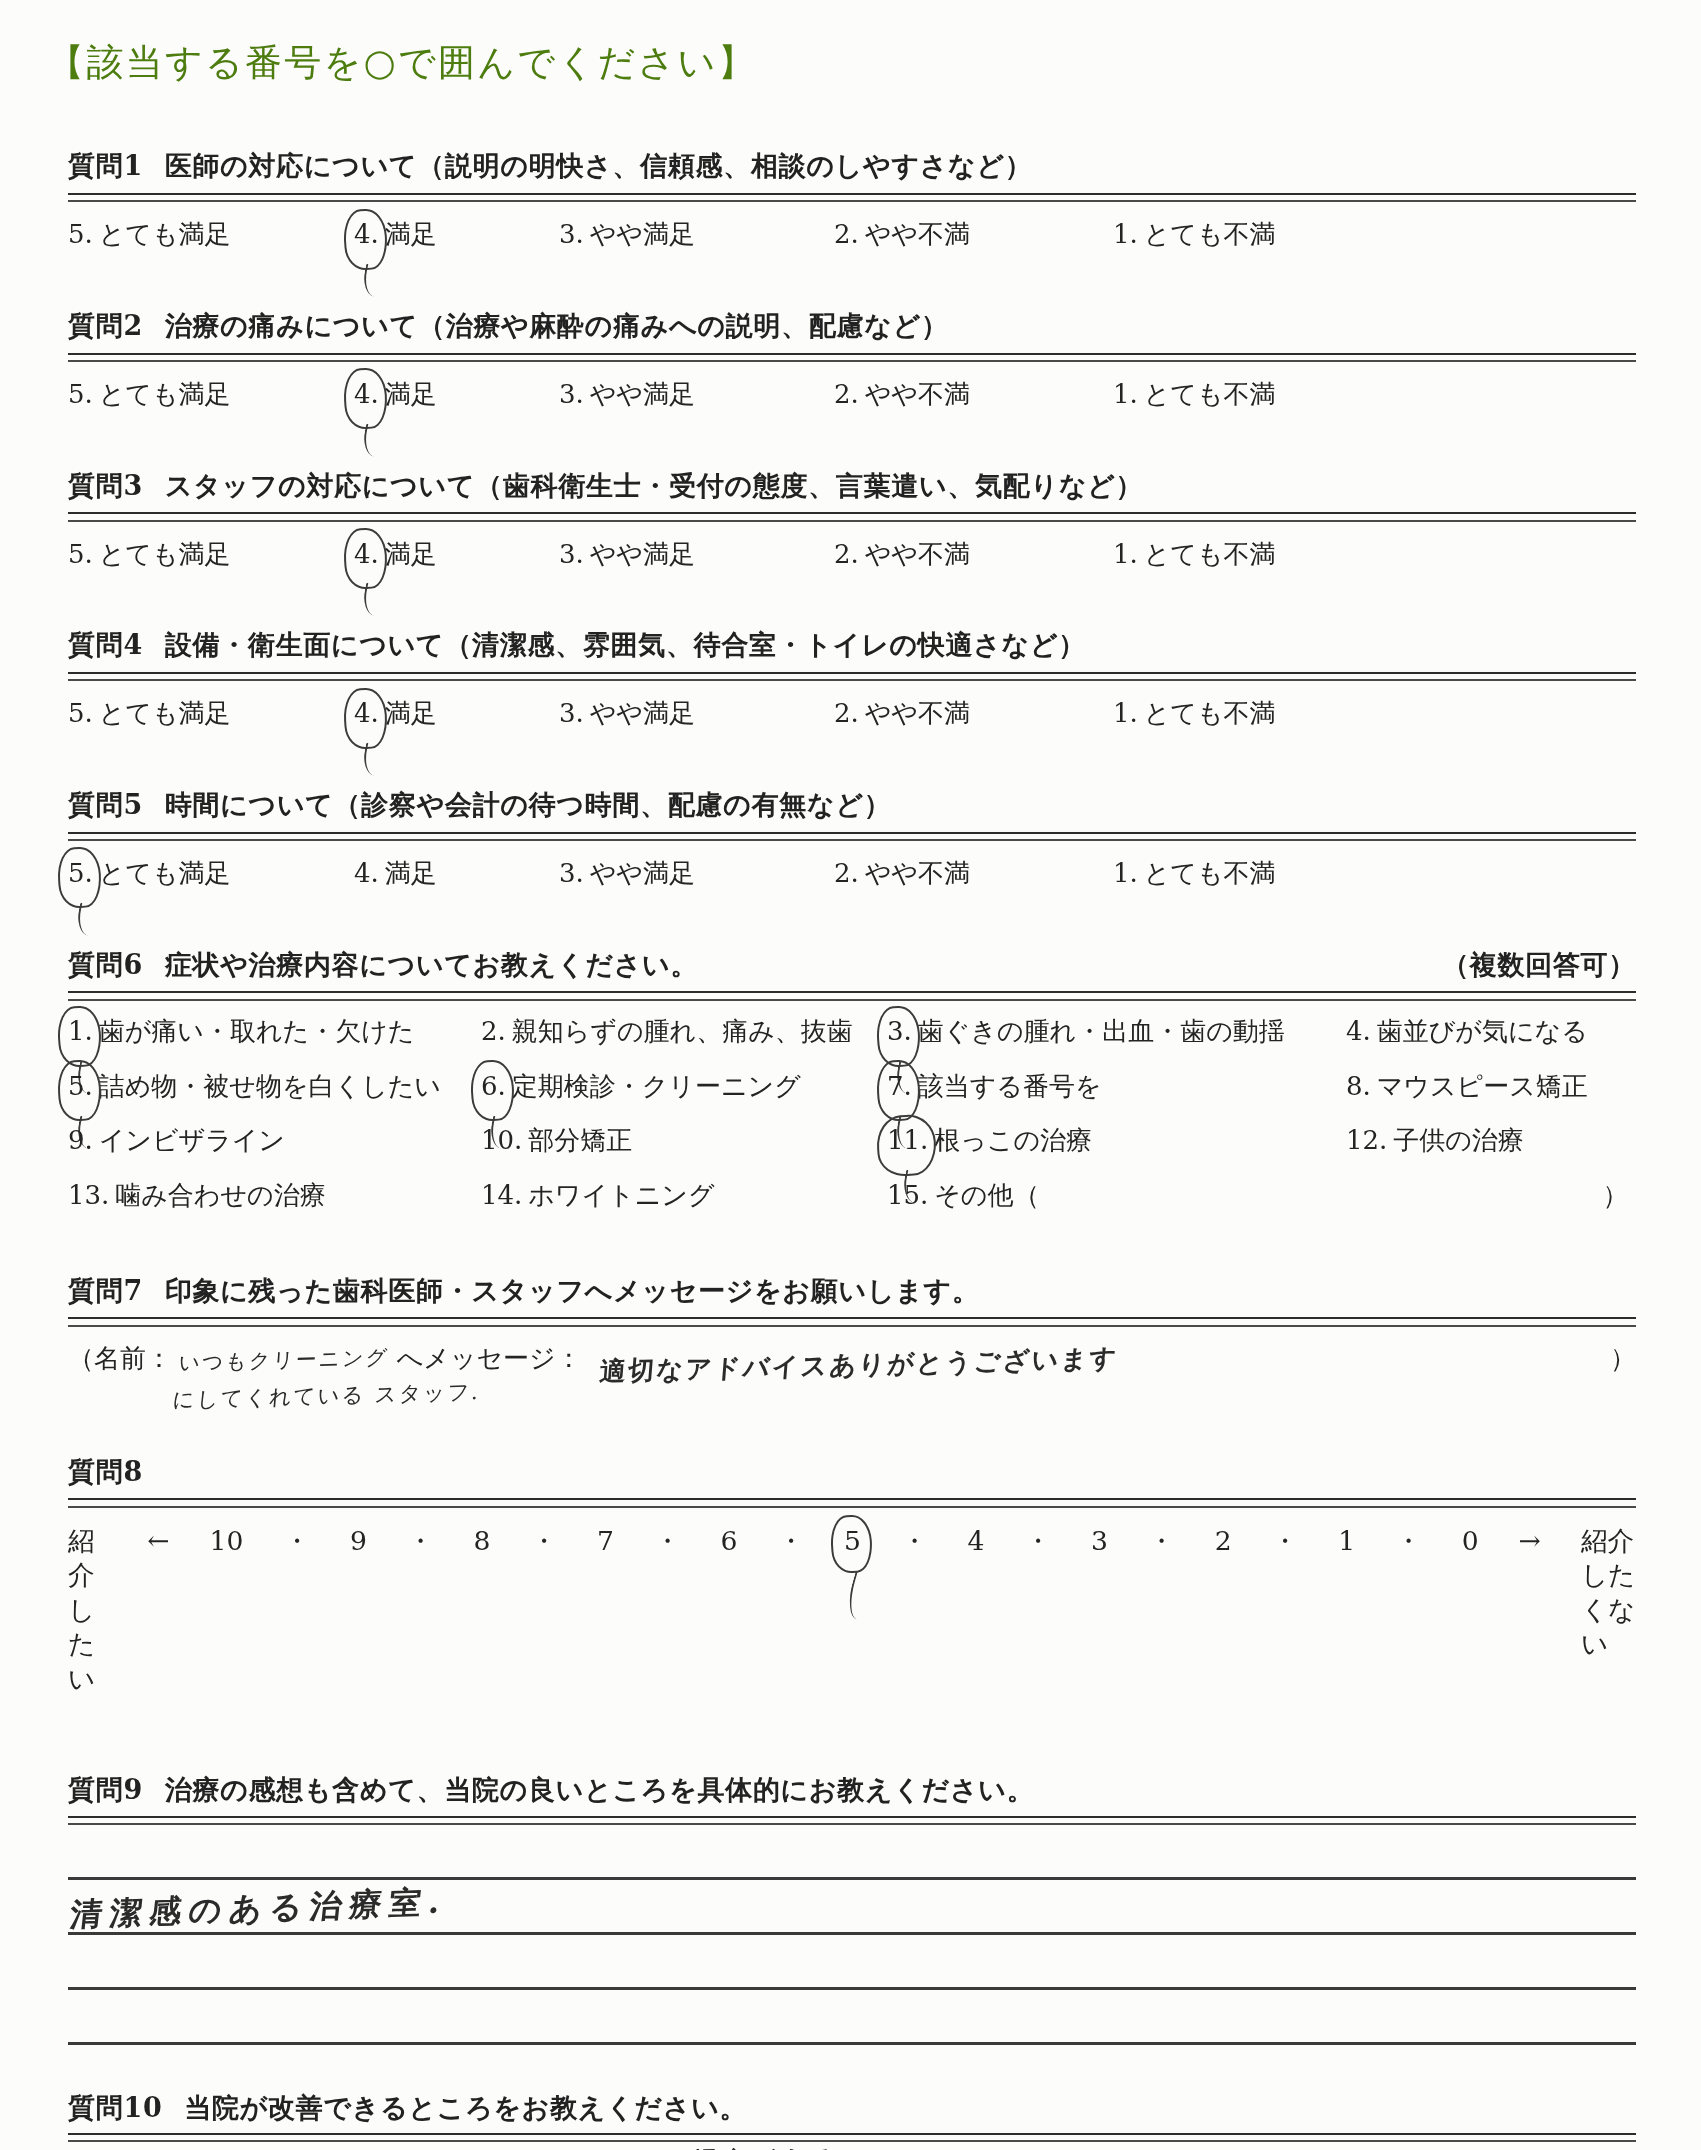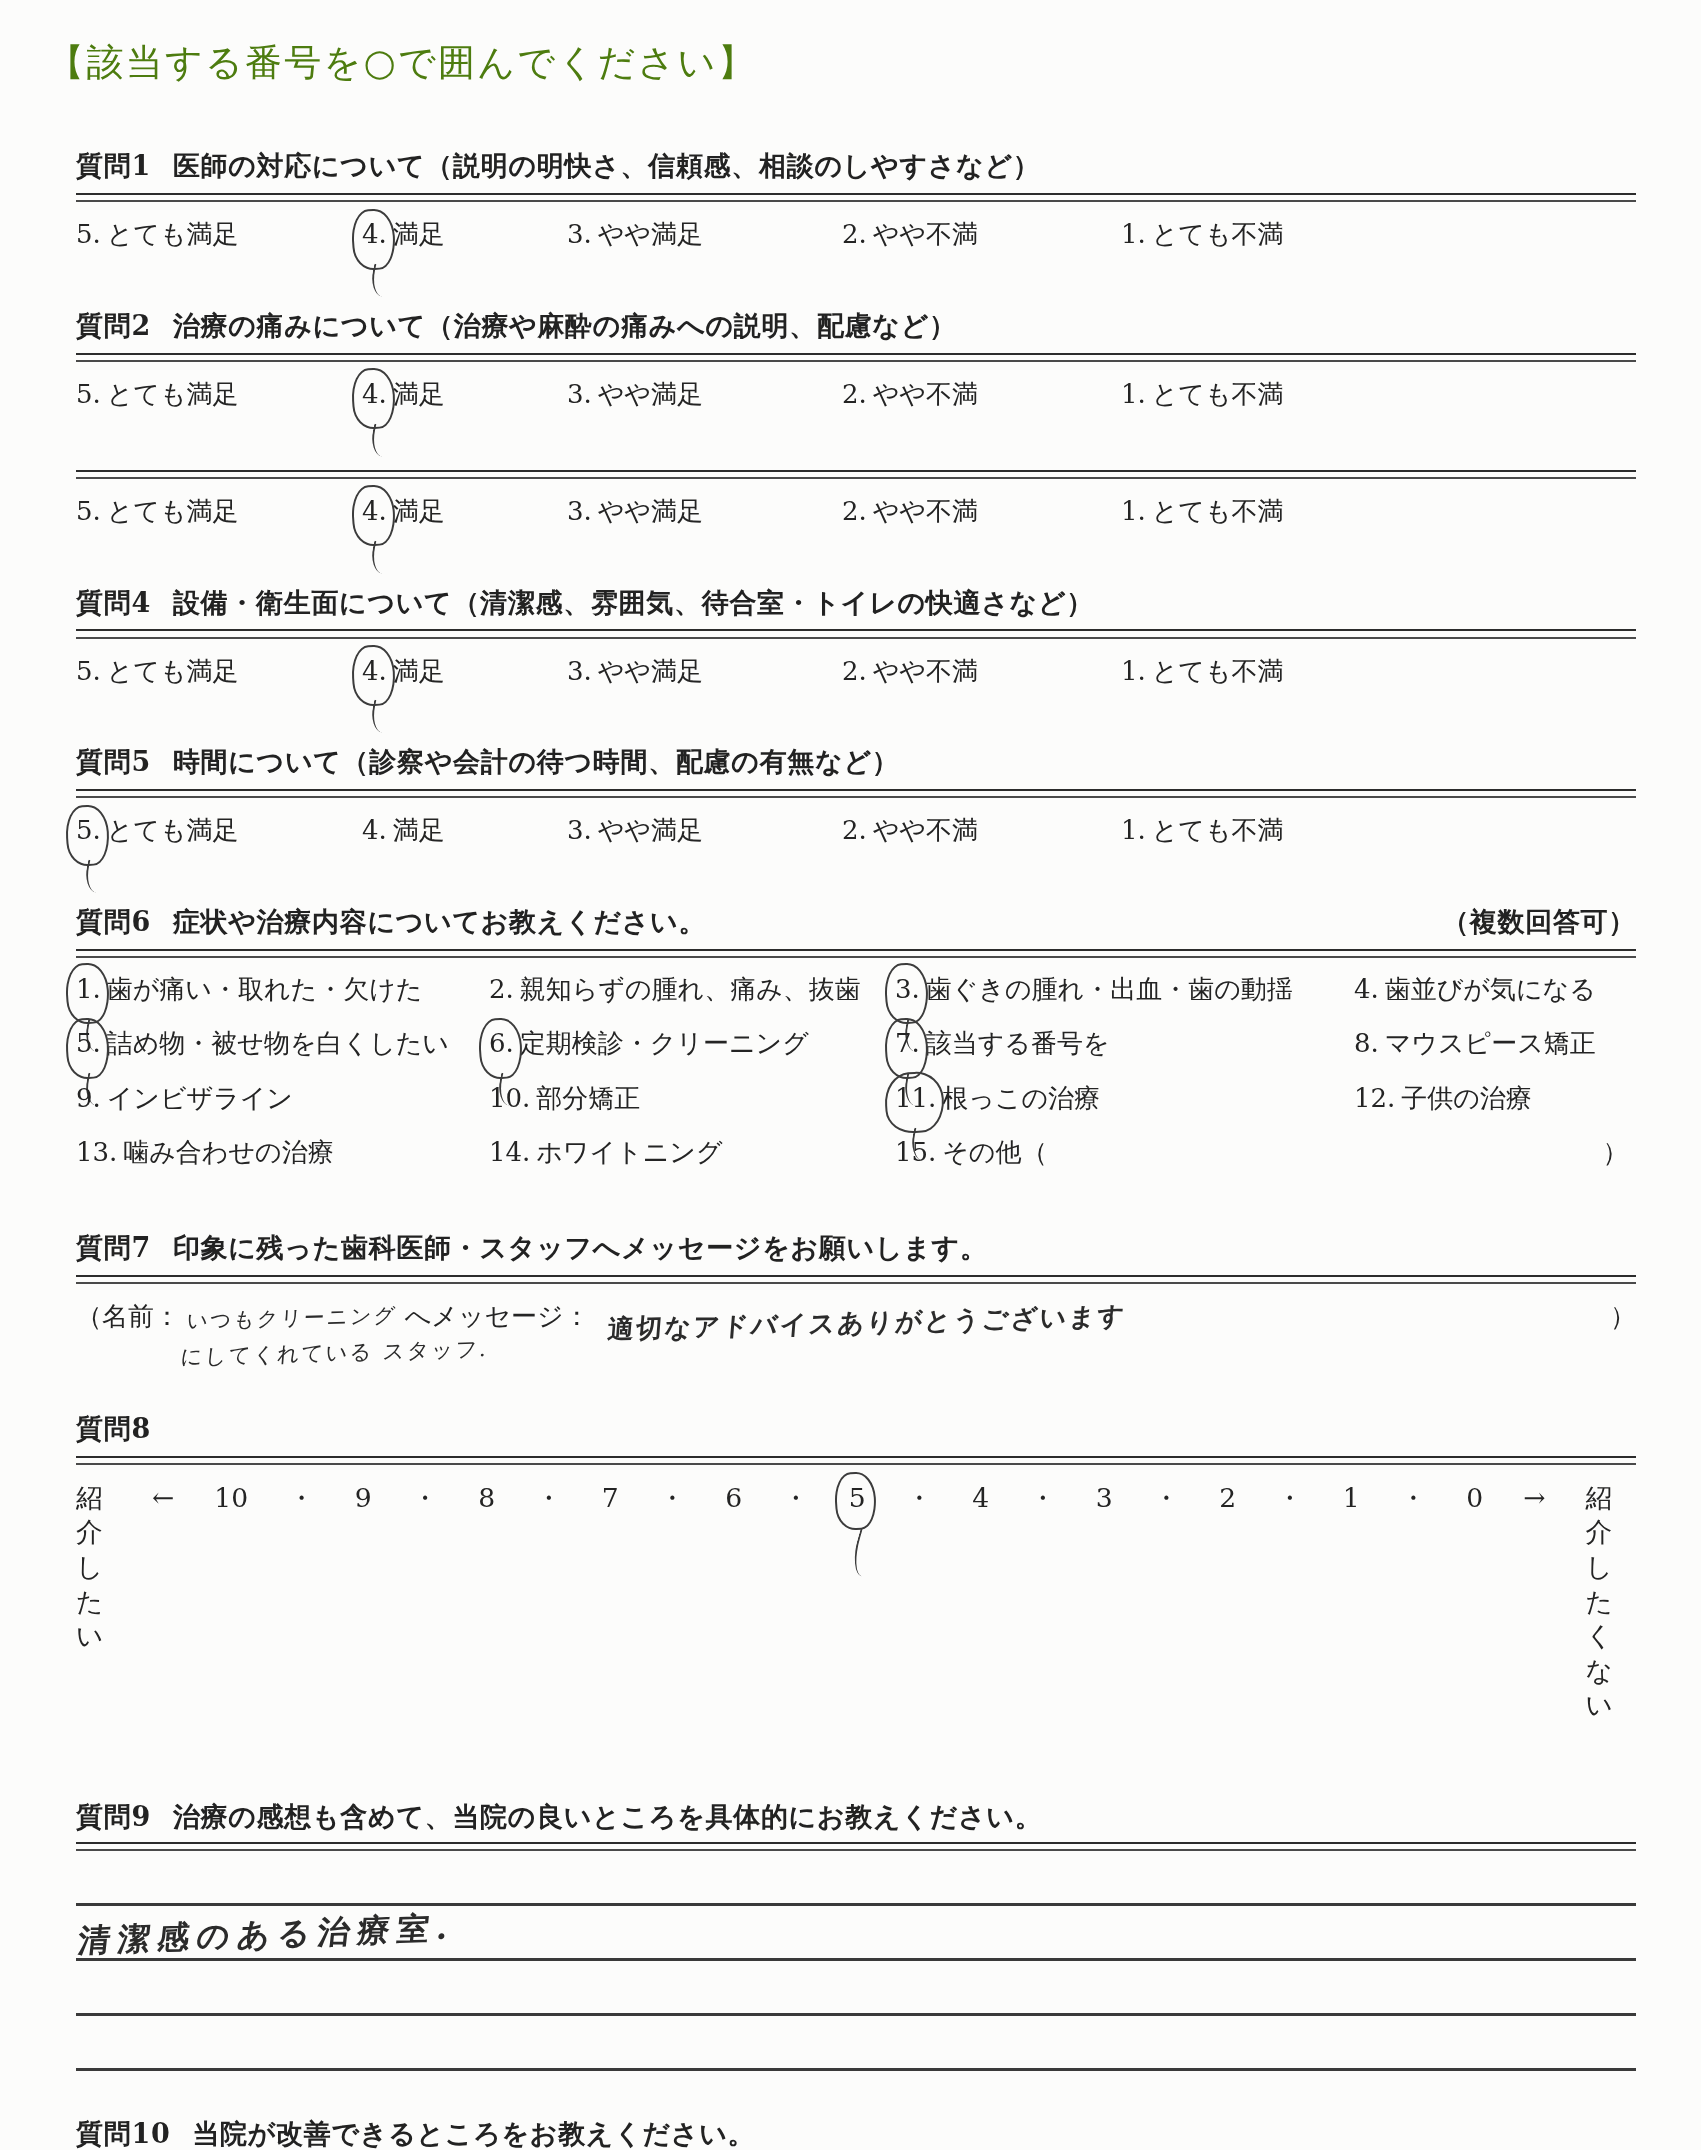--- a/index.html
+++ b/index.html
@@ -10,21 +10,21 @@
     font-family:"DejaVu Serif","Liberation Serif",serif;
     overflow:hidden;
   }
   .page{padding:41px 65px 0 68px;position:relative;}
 
   .title{
     font-size:37px;font-weight:400;letter-spacing:2.2px;
     margin:0 0 0 -20.7px;line-height:1.2;color:#4d7c0f;
   }
 
-  section{margin-top:58px;position:relative;margin-left:8px;}
+  section{margin-top:58px;position:relative;}
   section.first{margin-top:65px;}
 
   .qh{
     display:flex;align-items:baseline;gap:22px;
     font-size:27px;font-weight:600;line-height:1.2;color:#222;
     margin:0;letter-spacing:0.7px;
   }
   .qh .note{margin-left:auto;font-weight:600;}
 
   .rule{
@@ -165,20 +165,24 @@
           <span>やや不満</span>
         </div>
       <div class="opt">
           <span class="num">1.</span>
           <span>とても不満</span>
         </div>
     </div>
   </section>
 
   <section>
+    <h2 class="qh">
+      <span>質問3</span>
+      <span>スタッフの対応について（歯科衛生士・受付の態度、言葉遣い、気配りなど）</span>
+    </h2>
     <div class="rule"></div>
     <div class="opts">
       <div class="opt">
           <span class="num">5.</span>
           <span>とても満足</span>
         </div>
       <div class="opt">
           <span class="num circled">4.</span>
           <span>満足</span>
         </div>

